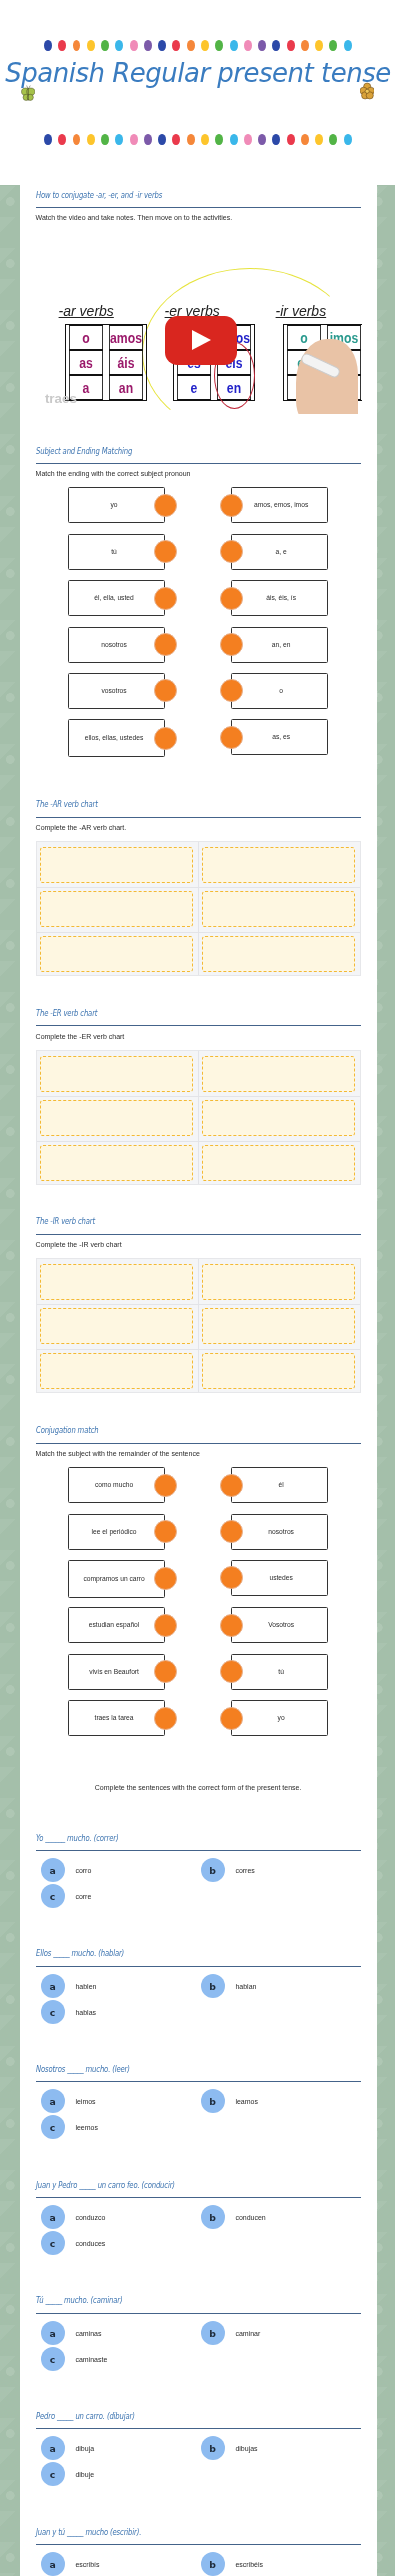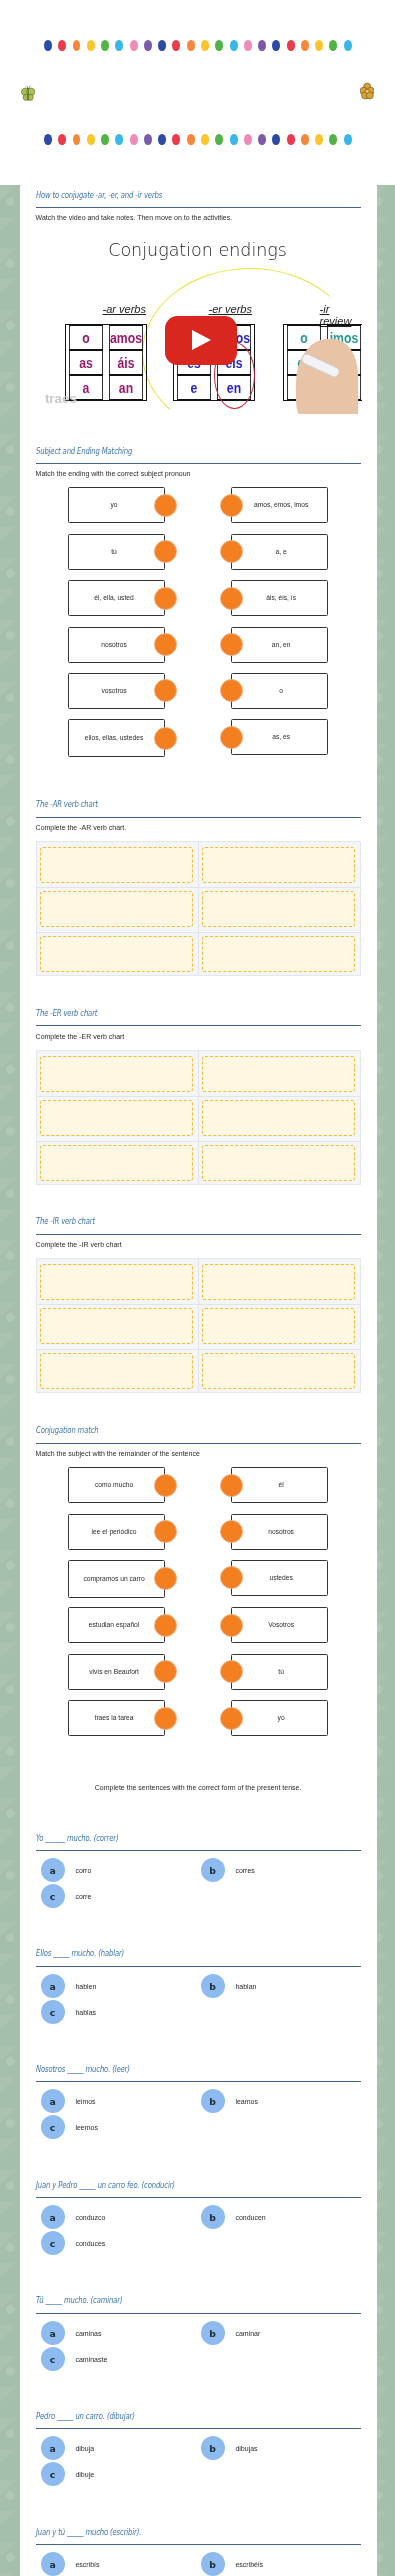--- a/index.html
+++ b/index.html
@@ -52,22 +52,22 @@
   .video {
     position: absolute; left: 14px; top: 46px; width: 328px; height: 183px;
     background: #ffffff; overflow: hidden;
   }
   .video-title {
     position: absolute; left: 0; top: 9.3px; width: 100%; text-align: center;
     font-family: "DejaVu Sans", sans-serif; font-size: 17.5px; color: #222;
     font-weight: 300;
   }
   .vcol-label {
-    position: absolute; font-size: 11px; font-style: italic; color: #222;
-    text-decoration: underline; font-family: "Liberation Sans", sans-serif; margin-left: 44px;
+    position: absolute; font-size: 14px; font-style: italic; color: #222;
+    text-decoration: underline; font-family: "Liberation Sans", sans-serif;
   }
   .vgrid {
     position: absolute; width: 82px; height: 77px;
     border: 1.5px solid #111; display: grid;
     grid-template-columns: 1fr 1fr; grid-template-rows: 1fr 1fr 1fr;
   }
   .vgrid div {
     border: 0.8px solid #111; display: flex; align-items: center; justify-content: center;
     font-family: "Liberation Sans", sans-serif; font-weight: bold; font-size: 14.4px;
     transform: scaleX(0.85);
@@ -155,20 +155,21 @@
       <div class="dot" style="left:186px;background:#3ab7ea"></div>
       <div class="dot" style="left:200px;background:#f08bb8"></div>
       <div class="dot" style="left:214px;background:#7c5aa9"></div>
       <div class="dot" style="left:228px;background:#2c49a8"></div>
       <div class="dot" style="left:243px;background:#ea3a4c"></div>
       <div class="dot" style="left:257px;background:#f5873a"></div>
       <div class="dot" style="left:271px;background:#fdc52c"></div>
       <div class="dot" style="left:285px;background:#52b446"></div>
       <div class="dot" style="left:300px;background:#3ab7ea"></div>
     </div>
+  <div class="title-line" style="top:58px">Spanish Regular present tense</div>
   <svg class="deco" style="left:20.6px;top:85px" viewBox="0 0 28 34">
     <ellipse cx="9" cy="13" rx="8" ry="7" fill="#a6c24a" stroke="#4a4a2a" stroke-width="1"></ellipse>
     <ellipse cx="19" cy="13" rx="8" ry="7" fill="#a6c24a" stroke="#4a4a2a" stroke-width="1"></ellipse>
     <ellipse cx="10" cy="24" rx="6" ry="6" fill="#a6c24a" stroke="#4a4a2a" stroke-width="1"></ellipse>
     <ellipse cx="18" cy="24" rx="6" ry="6" fill="#a6c24a" stroke="#4a4a2a" stroke-width="1"></ellipse>
     <line x1="14" y1="8" x2="14" y2="30" stroke="#4a4a2a" stroke-width="1.5"></line>
     <line x1="14" y1="8" x2="11" y2="1" stroke="#4a4a2a"></line>
     <line x1="14" y1="8" x2="18" y2="1" stroke="#4a4a2a"></line>
   </svg>
   <svg class="deco" style="left:360px;top:82px" viewBox="0 0 28 34">
@@ -205,25 +206,24 @@
     </div>
 </div>
 
 <div class="card">
 
   <div class="sec-title" style="top:5.2px">How to conjugate -ar, -er, and -ir verbs</div>
   <div class="rule" style="top:21.6px"></div>
   <div class="instr" style="top:29px">Watch the video and take notes.  Then move on to the activities.</div>
 
   <div class="video">
-    <div class="video-title">Conjugation endings</div>
     <div class="arc" style="left:108px;top:37px;width:216px;height:170px;border-color:#e6e33a transparent transparent #e6e33a;"></div>
     <div class="vcol-label" style="left:25px;top:72px">-ar verbs</div>
     <div class="vcol-label" style="left:131px;top:72px">-er verbs</div>
-    <div class="vcol-label" style="left:242px;top:72px">-ir review</div>
+    <div class="vcol-label" style="left:242px;top:72px">-ir verbs</div>
 
     <div class="vgrid" style="left:31px;top:93px;color:#9b1a6b">
       <div>o</div>
       <div>amos</div>
       <div>as</div>
       <div>áis</div>
       <div>a</div>
       <div>an</div>
     </div>
     <div class="vgrid" style="left:139px;top:93px;color:#2323c9">

